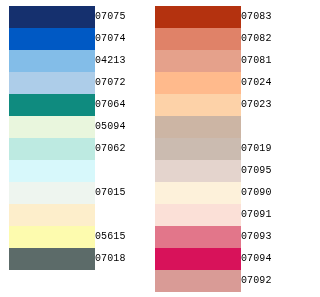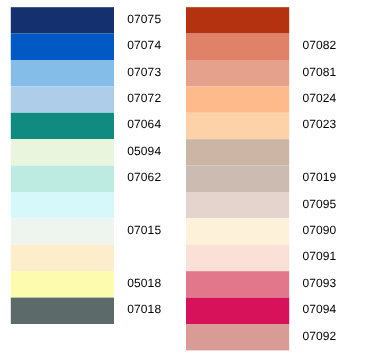--- a/index.html
+++ b/index.html
@@ -38,25 +38,24 @@
     align-items: center;
     height: 22px;
   }
   .swatch-chip {
     width: 86px;
     height: 22px;
     display: block;
     flex: 0 0 auto;
   }
   .swatch-label {
-    font-family: Liberation Sans, sans-serif;
+    font-family: Liberation Mono, monospace;
     font-size: 10px;
     line-height: 22px;
     color: #000000;
-    padding-left: 11px;
     white-space: nowrap;
     letter-spacing: 0.1px;
     text-align: center;
   }
 </style>
 </head>
 <body>
 
 <div id="palette-chart">
 
@@ -67,21 +66,21 @@
       <span class="swatch-label">07075</span>
     </div>
 
     <div class="swatch-row">
       <span class="swatch-chip" style="background-color:#0059c4;"></span>
       <span class="swatch-label">07074</span>
     </div>
 
     <div class="swatch-row">
       <span class="swatch-chip" style="background-color:#83bde8;"></span>
-      <span class="swatch-label">07073</span>
+      <span class="swatch-label">04213</span>
     </div>
 
     <div class="swatch-row">
       <span class="swatch-chip" style="background-color:#adcde9;"></span>
       <span class="swatch-label">07072</span>
     </div>
 
     <div class="swatch-row">
       <span class="swatch-chip" style="background-color:#0f8b7f;"></span>
       <span class="swatch-label">07064</span>
@@ -106,35 +105,36 @@
       <span class="swatch-chip" style="background-color:#eef5ef;"></span>
       <span class="swatch-label">07015</span>
     </div>
 
     <div class="swatch-row">
       <span class="swatch-chip" style="background-color:#fdeecb;"></span>
     </div>
 
     <div class="swatch-row">
       <span class="swatch-chip" style="background-color:#fdfbae;"></span>
-      <span class="swatch-label">05018</span>
+      <span class="swatch-label">05615</span>
     </div>
 
 
     <div class="swatch-row">
       <span class="swatch-chip" style="background-color:#5c6b69;"></span>
       <span class="swatch-label">07018</span>
     </div>
 
   </div>
 
   <div class="swatch-column" id="column-right">
 
     <div class="swatch-row">
       <span class="swatch-chip" style="background-color:#b4320f;"></span>
+      <span class="swatch-label">07083</span>
     </div>
 
     <div class="swatch-row">
       <span class="swatch-chip" style="background-color:#e08268;"></span>
       <span class="swatch-label">07082</span>
     </div>
 
     <div class="swatch-row">
       <span class="swatch-chip" style="background-color:#e5a18b;"></span>
       <span class="swatch-label">07081</span>

